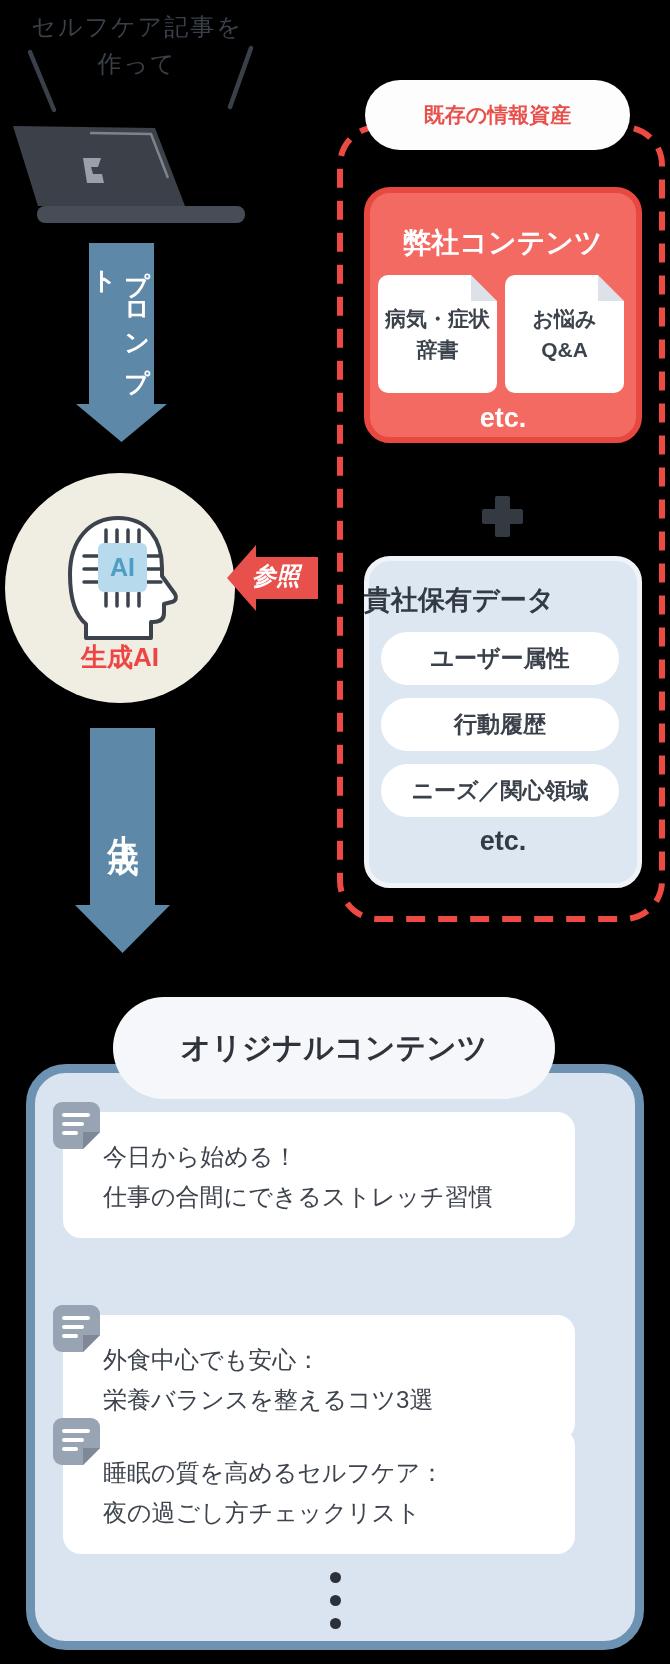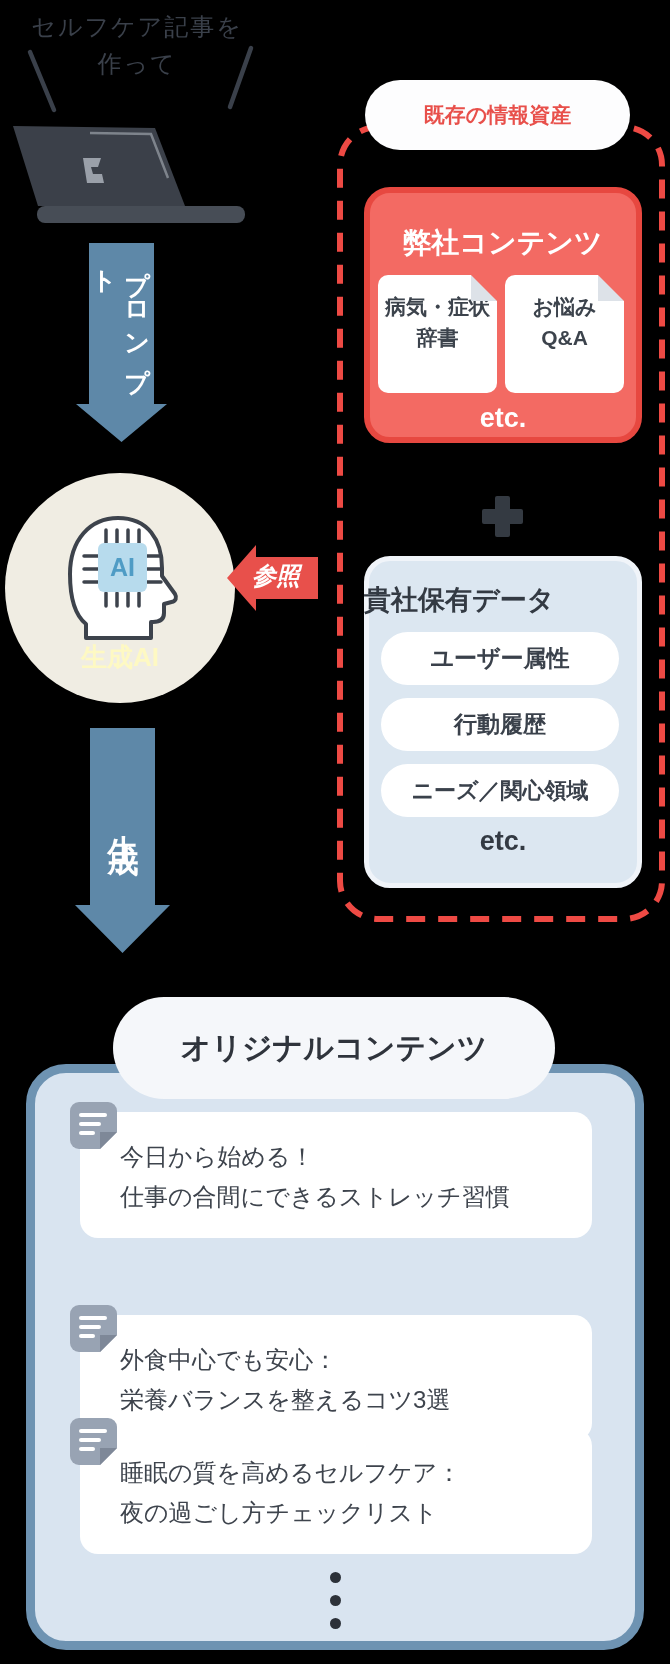--- a/index.html
+++ b/index.html
@@ -10,42 +10,42 @@
   .abs{position:absolute;}
   
   #gfx{position:absolute;left:0;top:0;z-index:2;pointer-events:none;}
   .z3{z-index:3;}
   
   .note{left:18px;top:8px;width:238px;text-align:center;color:#3a404a;
         font-size:24px;font-weight:500;line-height:37px;letter-spacing:2px;}
   
   .ai-circle{left:5px;top:473px;width:230px;height:230px;border-radius:50%;
              background:#f0ede3;z-index:1;}
-  .ai-label{left:5px;top:640px;width:230px;text-align:center;color:#fef9c3;
+  .ai-label{left:5px;top:640px;width:230px;text-align:center;color:#ef4444;
             font-size:26px;font-weight:600;}
   
   .v-label{color:#fff;writing-mode:vertical-rl;text-orientation:upright;
            display:flex;align-items:center;justify-content:center;}
   .prompt-label{left:89px;top:252px;width:65px;height:150px;font-size:25px;
                 font-weight:600;letter-spacing:4px;}
   .generate-label{left:90px;top:750px;width:65px;height:140px;font-size:31px;
                   font-weight:700;letter-spacing:10px;}
   .ref-label{left:252px;top:560px;width:68px;text-align:left;color:#fff;
              font-size:24px;font-weight:700;font-style:italic;}
   
   .assets-pill{left:365px;top:80px;width:265px;height:70px;border-radius:35px;
                background:#fdfdfe;color:#e8504b;font-size:21px;font-weight:700;
                text-align:center;line-height:70px;}
   .company-box{left:364px;top:187px;width:278px;height:256px;border-radius:26px;
                background:#f36a63;border:6px solid #e74840;box-sizing:border-box;}
   .company-title{left:364px;top:224px;width:278px;text-align:center;color:#fff;
                  font-size:28px;font-weight:700;}
   .doc{top:275px;width:119px;height:118px;background:#fff;border-radius:10px;
        text-align:center;color:#3c434c;font-size:21px;font-weight:700;
-       line-height:31px;padding-top:16px;box-sizing:border-box;}
+       line-height:31px;padding-top:28px;box-sizing:border-box;}
   .doc::before{content:"";position:absolute;top:0;right:0;width:0;height:0;
        border-style:solid;border-width:0 26px 26px 0;
        border-color:#f36a63 #f36a63 #dde2e8 #dde2e8;}
   .doc1{left:378px;}
   .doc2{left:505px;}
   .etc-red{left:364px;top:403px;width:278px;text-align:center;color:#fff;
            font-size:27px;font-weight:700;}
   .plus{left:482px;top:496px;width:41px;height:41px;}
   .plus::before,.plus::after{content:"";position:absolute;background:#343a42;border-radius:2px;}
   .plus::before{left:13px;top:0;width:15px;height:41px;}
@@ -58,21 +58,21 @@
          text-align:center;color:#3a414b;font-size:23px;font-weight:700;line-height:53px;}
   .cpill1{top:632px;} .cpill2{top:698px;} .cpill3{top:764px;font-size:22px;}
   .etc-blue{left:364px;top:826px;width:278px;text-align:center;color:#333a43;
             font-size:27px;font-weight:700;}
   
   .output-panel{left:26px;top:1064px;width:618px;height:586px;border-radius:40px;
                 background:#d9e4f0;border:9px solid #6e93b2;box-sizing:border-box;z-index:1;}
   .output-pill{left:113px;top:997px;width:442px;height:102px;border-radius:51px;
                background:#f5f7fa;color:#2f343c;font-size:30px;font-weight:700;
                text-align:center;line-height:102px;}
-  .card{left:80px;width:512px;height:126px;background:#fff;border-radius:18px;
+  .card{left:63px;width:512px;height:126px;background:#fff;border-radius:18px;
         color:#3e444d;font-size:24px;line-height:40px;
         padding:25px 16px 0 40px;box-sizing:border-box;}
   .card1{top:1112px;} .card2{top:1270px;margin-top:45px;} .card3{top:1428px;}
   .memo{position:absolute;left:-10px;top:-10px;width:47px;height:47px;}
   .dots{left:330px;top:1572px;width:11px;display:flex;flex-direction:column;gap:12px;}
   .dot{width:11px;height:11px;border-radius:50%;background:#2c3139;}
 </style>
 </head>
 <body>
 

